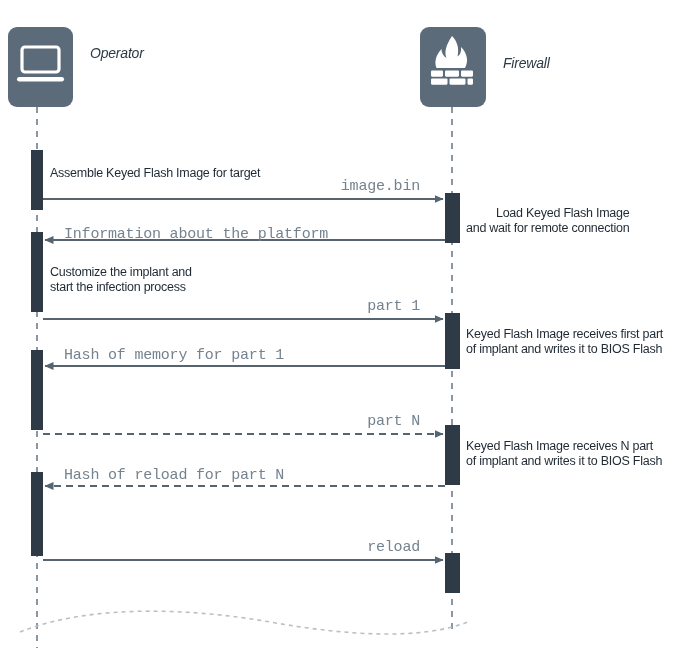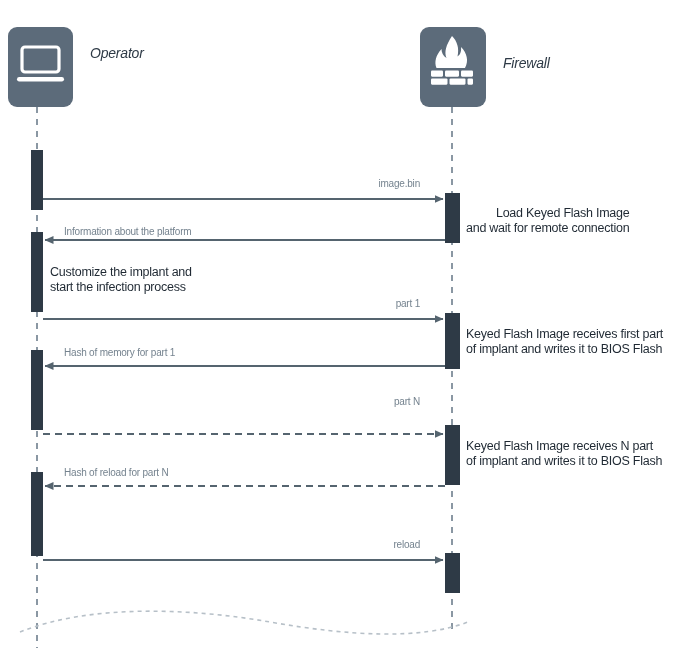--- a/index.html
+++ b/index.html
@@ -39,24 +39,24 @@
     position: absolute;
     font-size: 12.5px;
     line-height: 15px;
     color: #1f2933;
     white-space: pre;
     font-family: "Liberation Sans", "DejaVu Sans", sans-serif;
     letter-spacing: -0.25px;
   }
   .msg-label {
     position: absolute;
-    font-size: 10px;
+    font-size: 15px;
     color: #75838f;
     white-space: nowrap;
-    font-family: Liberation Sans, sans-serif;
+    font-family: Liberation Mono, monospace;
     letter-spacing: -0.2px;
   }
   .msg-label.right-align {
     transform: translateX(-100%);
   }
 </style>
 </head>
 <body>
 
 <div id="diagram">
@@ -135,24 +135,25 @@
     <path d="M 20 632 C 90 604, 190 608, 270 622 C 350 636, 420 640, 468 622" fill="none" stroke="#b7c0c8" stroke-width="1.6" stroke-dasharray="4 4"></path>
   </svg>
 
   <div class="actor-label" style="left:90px; top:45px;">Operator</div>
   <div class="actor-label" style="left:503px; top:55px;">Firewall</div>
 
   <div class="msg-label right-align" style="left:420px; top:178px;">image.bin</div>
   <div class="msg-label" style="left:64px; top:226px;">Information about the platform</div>
   <div class="msg-label right-align" style="left:420px; top:298px;">part 1</div>
   <div class="msg-label" style="left:64px; top:347px;">Hash of memory for part 1</div>
-  <div class="msg-label right-align" style="left:420px; top:396px;">part N</div>
+  <div class="msg-label right-align" style="left:420px; top:413px;">part N</div>
   <div class="msg-label" style="left:64px; top:467px;">Hash of reload for part N</div>
   <div class="msg-label right-align" style="left:420px; top:539px;">reload</div>
 
+  <div class="note-text" style="left:50px; top:166px;">Assemble Keyed Flash Image for target</div>
   <div class="note-text" style="left:466px; top:206px;text-align:right;">Load Keyed Flash Image
 and wait for remote connection</div>
   <div class="note-text" style="left:50px; top:265px;">Customize the implant and
 start the infection process</div>
   <div class="note-text" style="left:466px; top:327px;">Keyed Flash Image receives first part
 of implant and writes it to BIOS Flash</div>
   <div class="note-text" style="left:466px; top:439px;">Keyed Flash Image receives N part
 of implant and writes it to BIOS Flash</div>
 
 </div>

